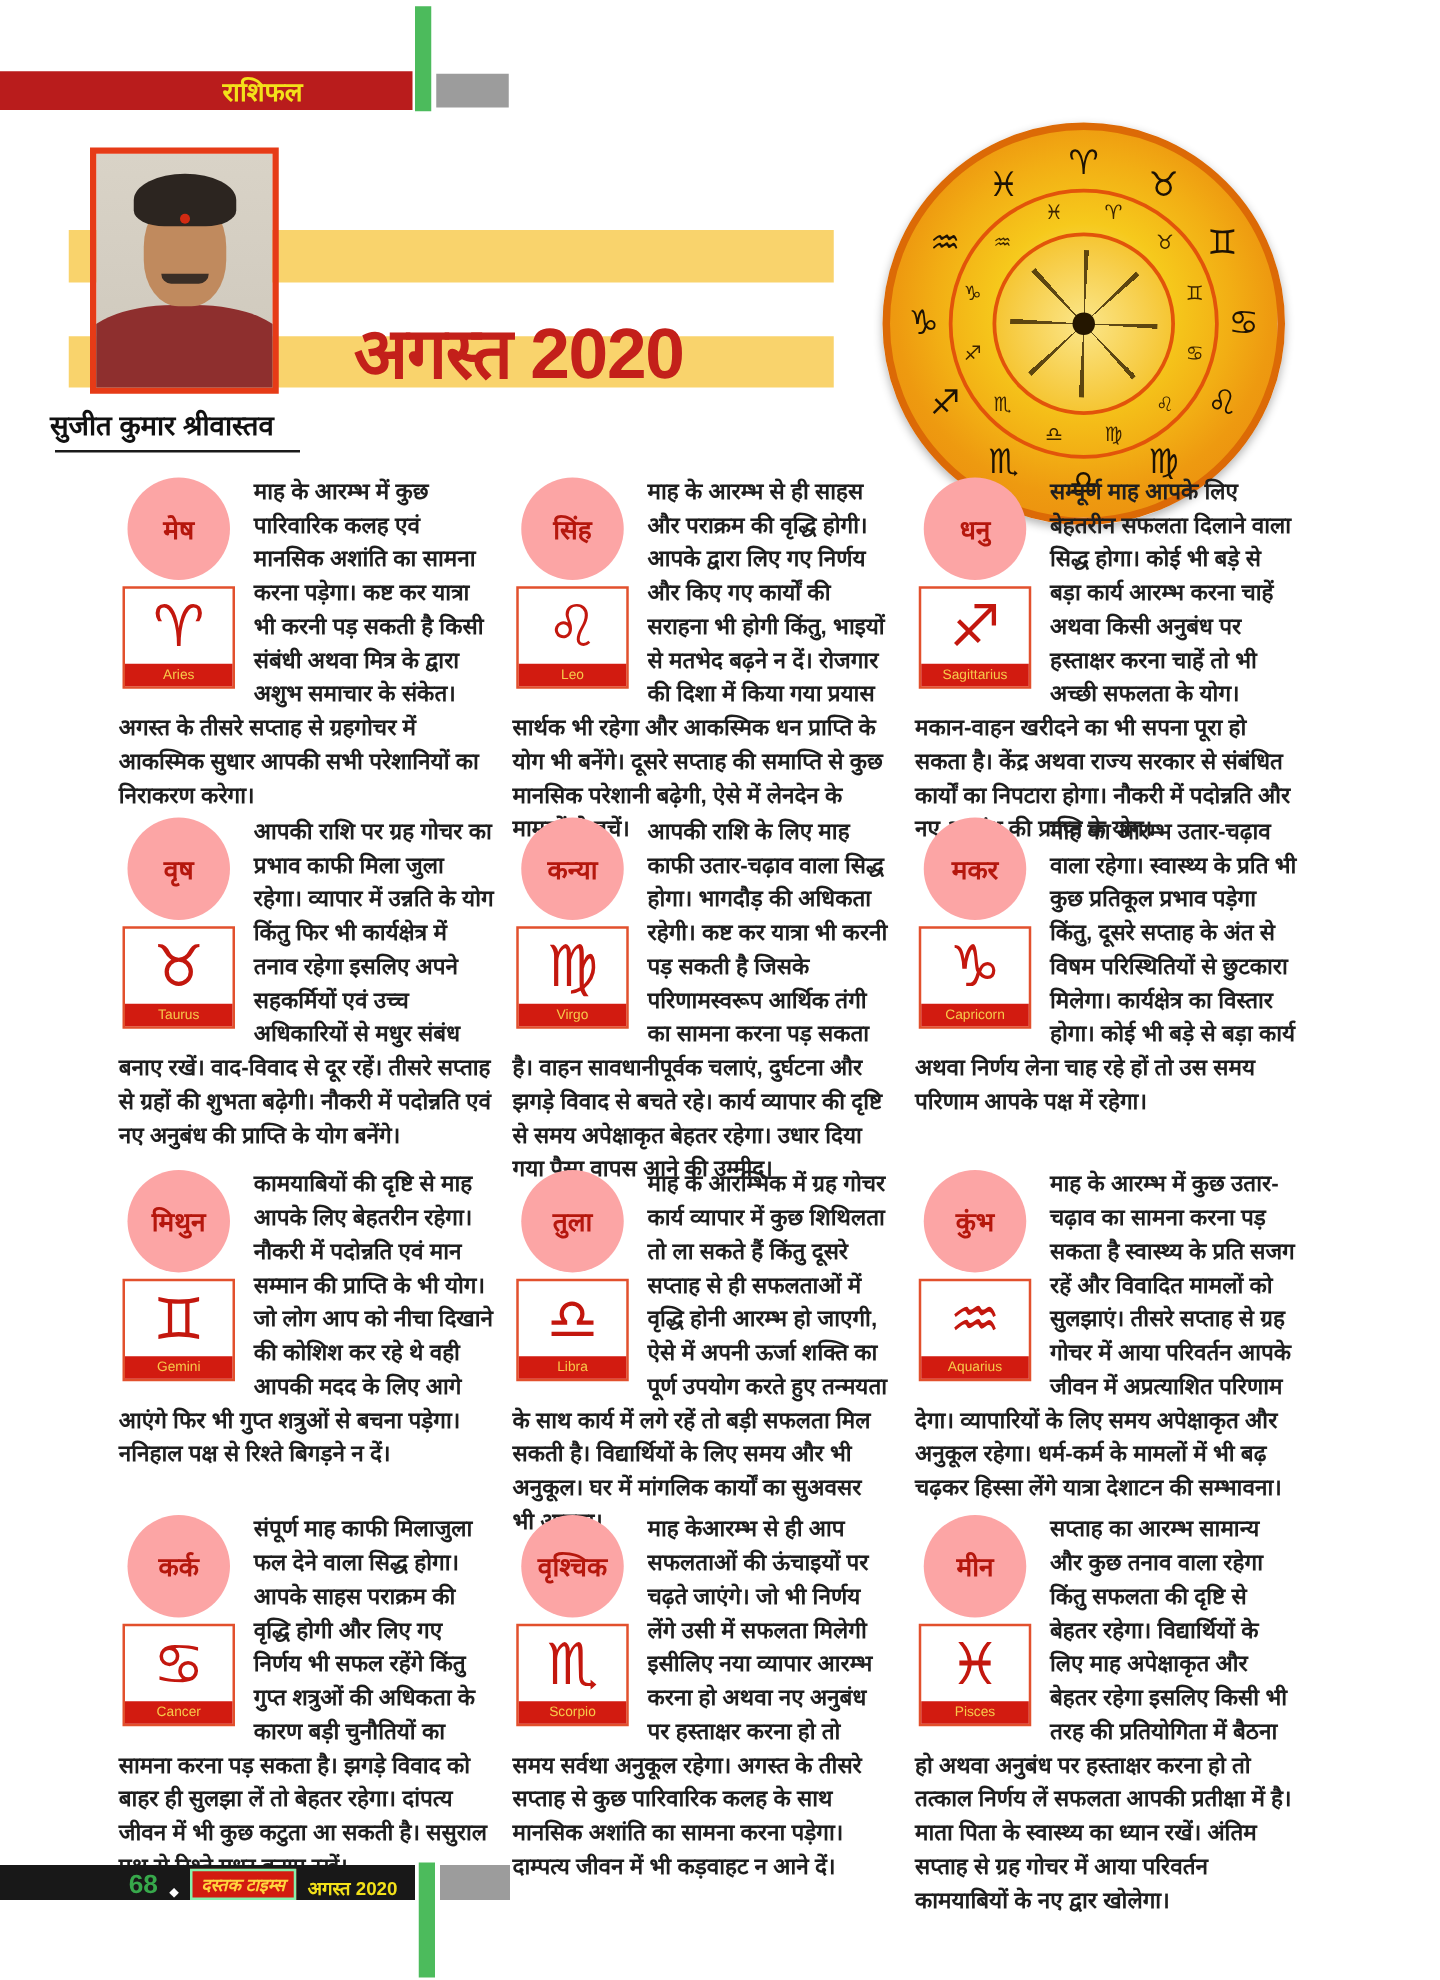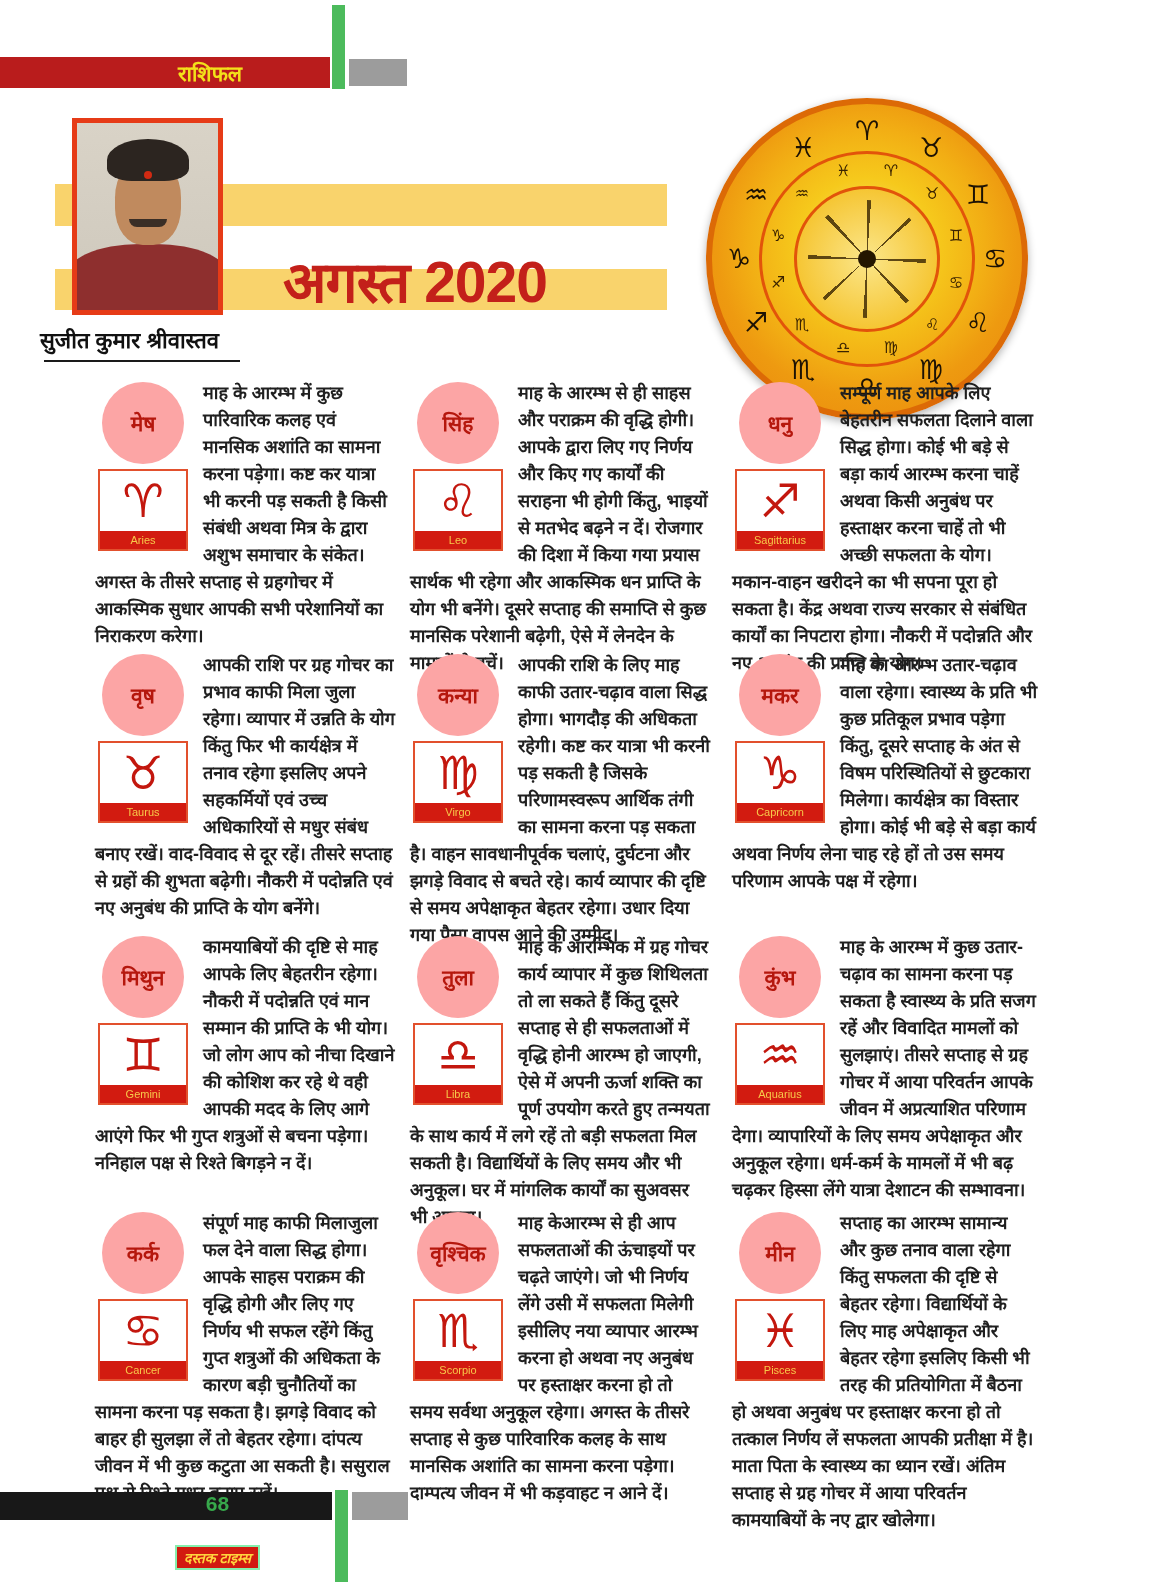--- a/index.html
+++ b/index.html
@@ -68,21 +68,21 @@
   .badge span { color:#B5170D; font-weight:bold; font-size:21px; white-space:nowrap; }
   .iconbox { margin-top:5px; width:90px; border:2px solid #E2502D; background:#fff; }
   .iconbox .glyph { height:60px; display:flex; align-items:center; justify-content:center;
     font-size:46px; color:#C3170E; font-family:"DejaVu Sans",sans-serif; line-height:1; }
   .iconbox .ilabel { background:#D21B10; color:#F7C94A; font-size:11px; font-weight:normal;
     text-align:center; padding:3px 0; }
   .stext { font-size:18px; font-weight:bold; color:#1f1f1f; line-height:1.5; text-align:left; }
 
   
   .footer-bar { position:absolute; left:0; top:1492px; width:332px; height:28px; background:#181818;
-    display:flex; align-items:center; gap:9px; padding-left:103px;flex-direction:column; }
+    display:flex; align-items:flex-end; gap:9px; padding-left:103px; }
   .pageno { color:#37A84B; font-size:21px; font-weight:bold; }
   .fdiamond { color:#ffffff; font-size:10px; }
   .maglogo { background:#D21B10; color:#FFD43D; font-weight:bold; font-size:14px; font-style:italic;
     padding:1px 7px; border:2px solid #86efac; white-space:nowrap; }
   .fissue { color:#f3e11a; font-weight:bold; font-size:15px; }
   .vgreen-bot { position:absolute; left:335px; top:1490px; width:13px; height:92px; background:#4CBB5C; }
   .gray-bot { position:absolute; left:352px; top:1492px; width:56px; height:28px; background:#9c9c9c; }
 </style>
 </head>
 <body>

